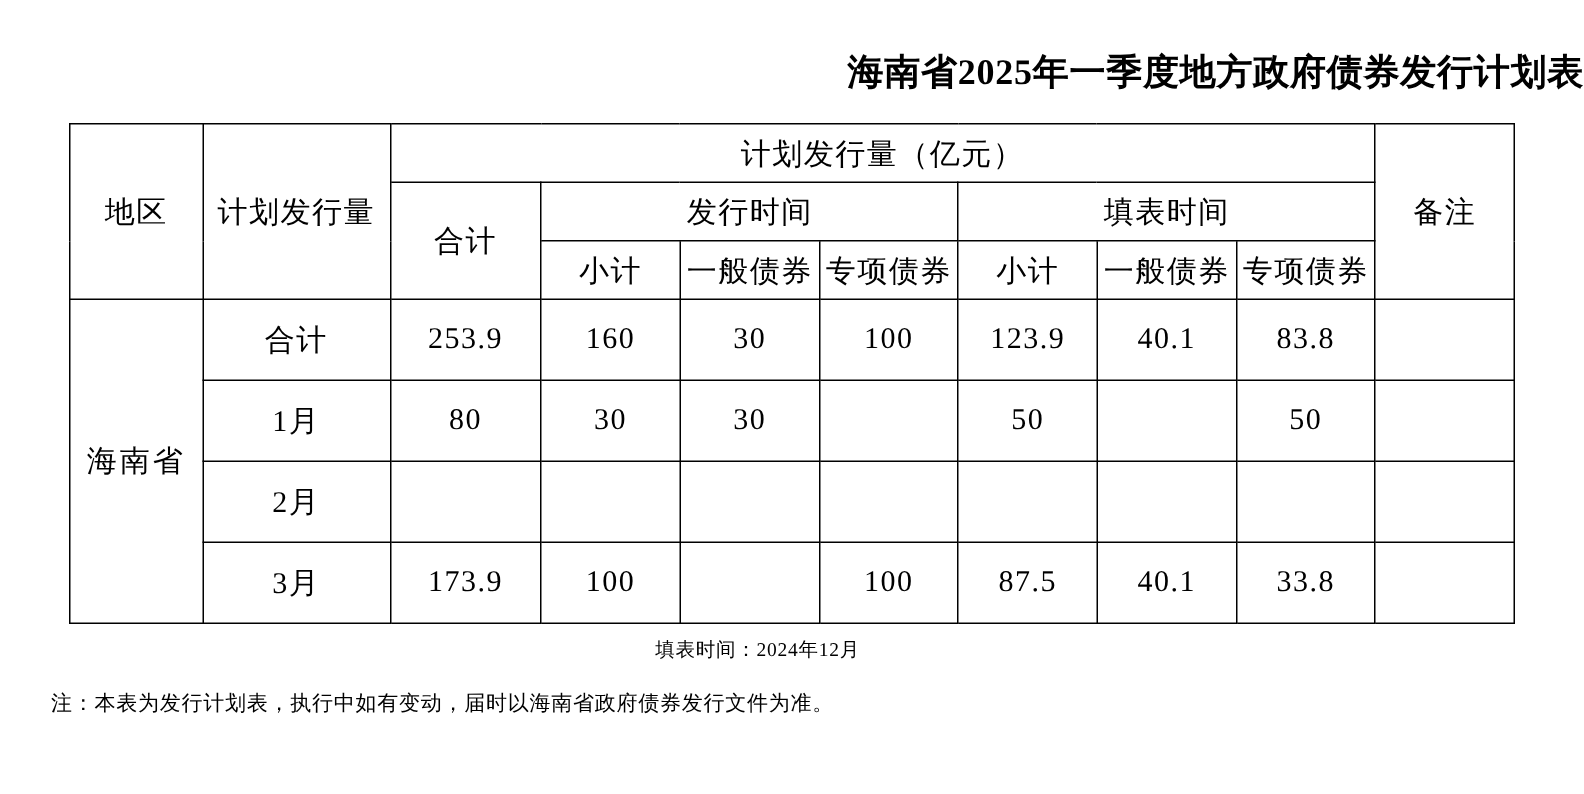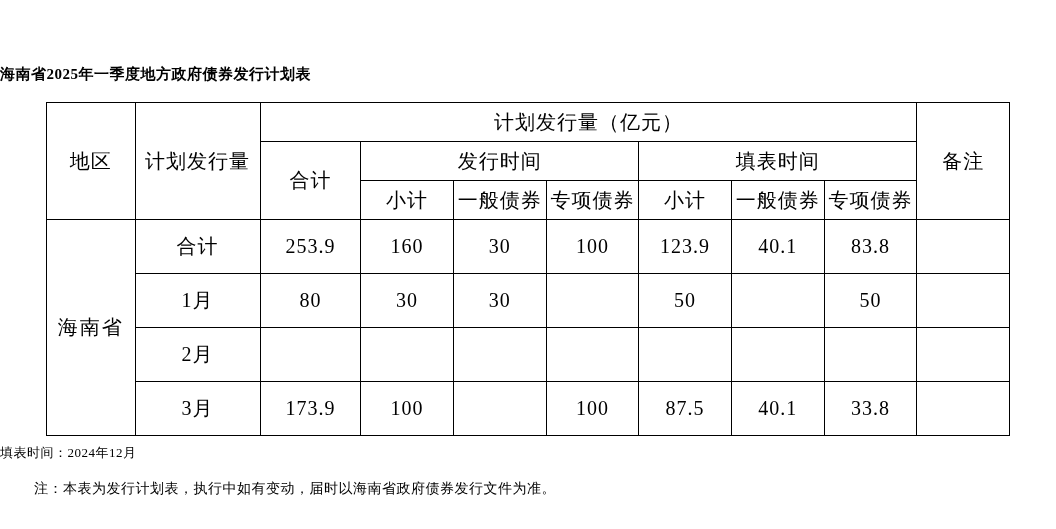--- a/index.html
+++ b/index.html
@@ -14,25 +14,25 @@
     color: #000000;
     overflow: hidden;
   }
   .page {
     position: relative;
     width: 1056px;
     height: 529px;
     box-sizing: border-box;
   }
   .doc-title {
-    text-align: left;
-    font-size: 15px;
+    text-align: right;
+    font-size: 24px;
     font-weight: bold;
     letter-spacing: 0.5px;
-    padding-top: 65px;
+    padding-top: 32px;
     padding-bottom: 18px;
   }
   .table-wrap {
     margin: 0 46px;
   }
   table.plan {
     border-collapse: collapse;
     width: 964px;
     table-layout: fixed;
   }
@@ -66,21 +66,21 @@
   .cn {
     font-size: 14px;
     letter-spacing: 1px;
   }
   .region-cell {
     font-size: 14px;
     letter-spacing: 2px;
   }
   .fill-time {
     margin: 8px 46px 0 0;
-    text-align: left;
+    text-align: center;
     font-size: 13px;
     letter-spacing: 0.5px;
   }
   .note {
     margin: 18px 0 0 34px;
     font-size: 14px;
     letter-spacing: 0.5px;
     font-family: "Liberation Sans", sans-serif;
   }
   .note-cn {

